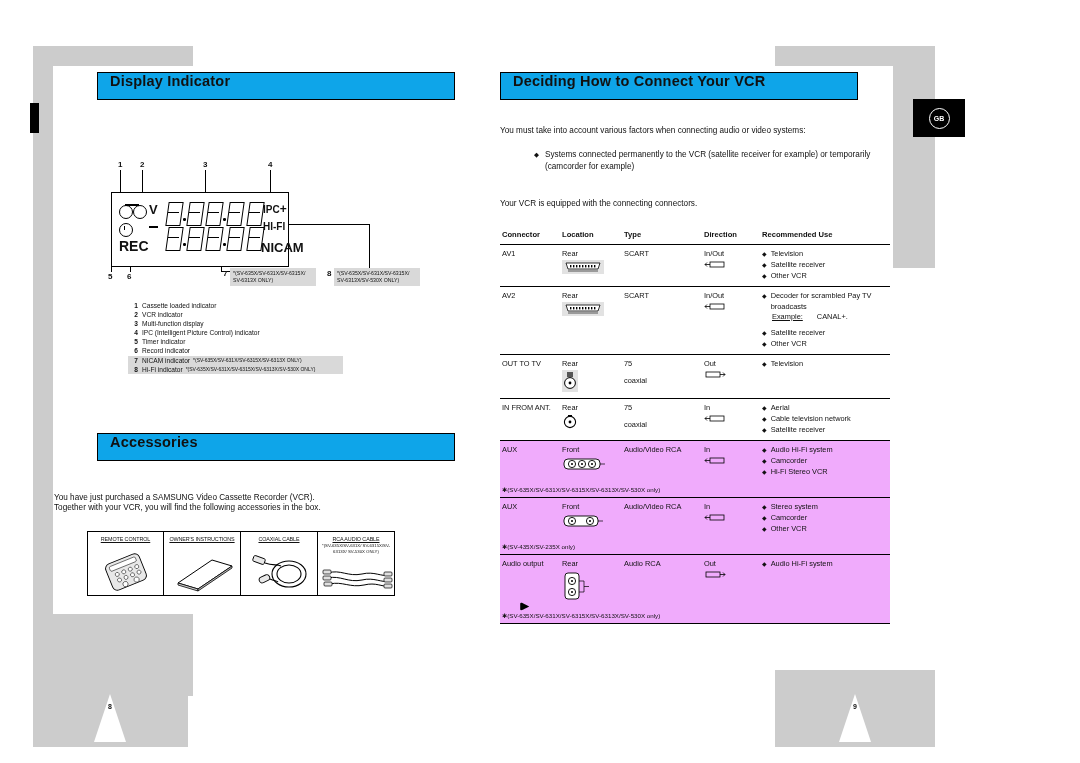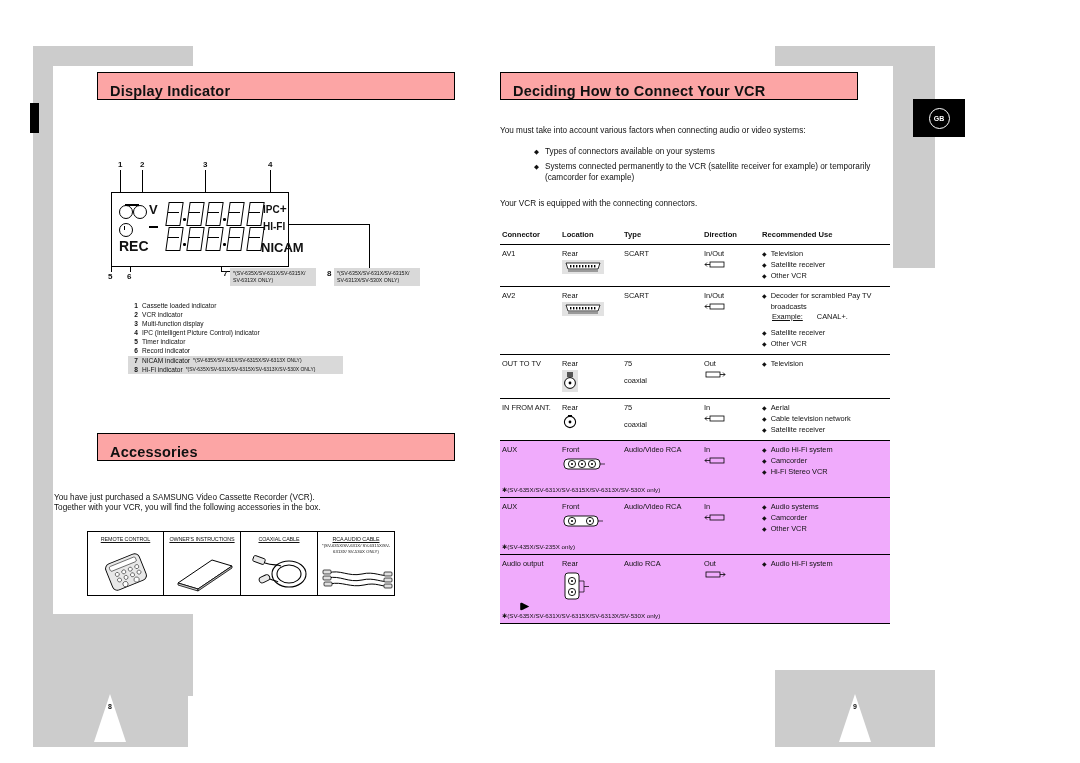--- a/index.html
+++ b/index.html
@@ -5,22 +5,22 @@
   html,body{margin:0;padding:0;background:#fff;}
   body{width:1080px;height:763px;position:relative;overflow:hidden;
        font-family:"Liberation Sans","DejaVu Sans",sans-serif;color:#111;}
 
   
   .gray{position:absolute;background:#cccccc;}
   .white{position:absolute;background:#ffffff;}
   .blackbar{position:absolute;background:#000;}
 
   
-  .sec-head{position:absolute;border:1px solid #000;background:#fca5a5;
-            height:26px;display:flex;align-items:flex-end;}
+  .sec-head{position:absolute;border:1px solid #000;background:#0ea5e9;
+            height:26px;display:flex;align-items:flex-start;}
   .sec-head .t{font-size:14.5px;font-weight:bold;letter-spacing:.2px;
                padding-left:12px;}
 
   
   .txt{position:absolute;font-size:8.2px;line-height:11.5px;}
 
   
   #lcd-frame{position:absolute;border:1.2px solid #000;background:#fff;}
   .callnum{position:absolute;font-size:8px;font-weight:bold;}
   .leader{position:absolute;background:#000;}
@@ -295,24 +295,20 @@
 <div class="pagetri" style="left:94px;top:694px;"></div>
 <div class="pagenum" style="left:108px;top:703px;">8</div>
 
 <div class="sec-head" style="left:500px;top:72px;width:356px;">
   <div class="t">Deciding How to Connect Your VCR</div>
 </div>
 
 <div class="txt" style="left:500px;top:125px;width:390px;">You must take into account various factors when connecting audio or video systems:</div>
 
 <div style="position:absolute;left:534px;top:146px;width:360px;">
-  <div style="display:flex;font-size:8.2px;line-height:11.5px;margin-top:0;">
-    <span style="font-size:6.5px;padding-right:6px;">◆</span>
-    <span>Types of connectors available on your systems</span>
-  </div>
   <div style="display:flex;font-size:8.2px;line-height:11.5px;margin-top:3px;">
     <span style="font-size:6.5px;padding-right:6px;">◆</span>
     <span style="width:340px;display:inline-block;">Systems connected permanently to the VCR (satellite receiver for example) or temporarily (camcorder for example)</span>
   </div>
 </div>
 
 <div class="txt" style="left:500px;top:198px;width:390px;">Your VCR is equipped with the connecting connectors.</div>
 
 <table id="tbl" style="left:500px;top:227px;">
   <colgroup>
@@ -587,21 +583,21 @@
           <svg viewBox="0 0 22 9" width="22" height="9">
               <rect x="6" y="2" width="14" height="5" fill="none" stroke="#000" stroke-width="0.8"></rect>
               <path d="M6,4.5 L1,4.5 M3,2.5 L1,4.5 L3,6.5" fill="none" stroke="#000" stroke-width="0.8"></path>
             </svg>
         </div>
       </td>
       <td>
         <div class="uselist">
           <div>
               <span class="d">◆</span>
-              <span>Audio systems</span>
+              <span>Stereo system</span>
             </div>
           <div>
               <span class="d">◆</span>
               <span>Camcorder</span>
             </div>
           <div>
               <span class="d">◆</span>
               <span>Other VCR</span>
             </div>
         </div>

